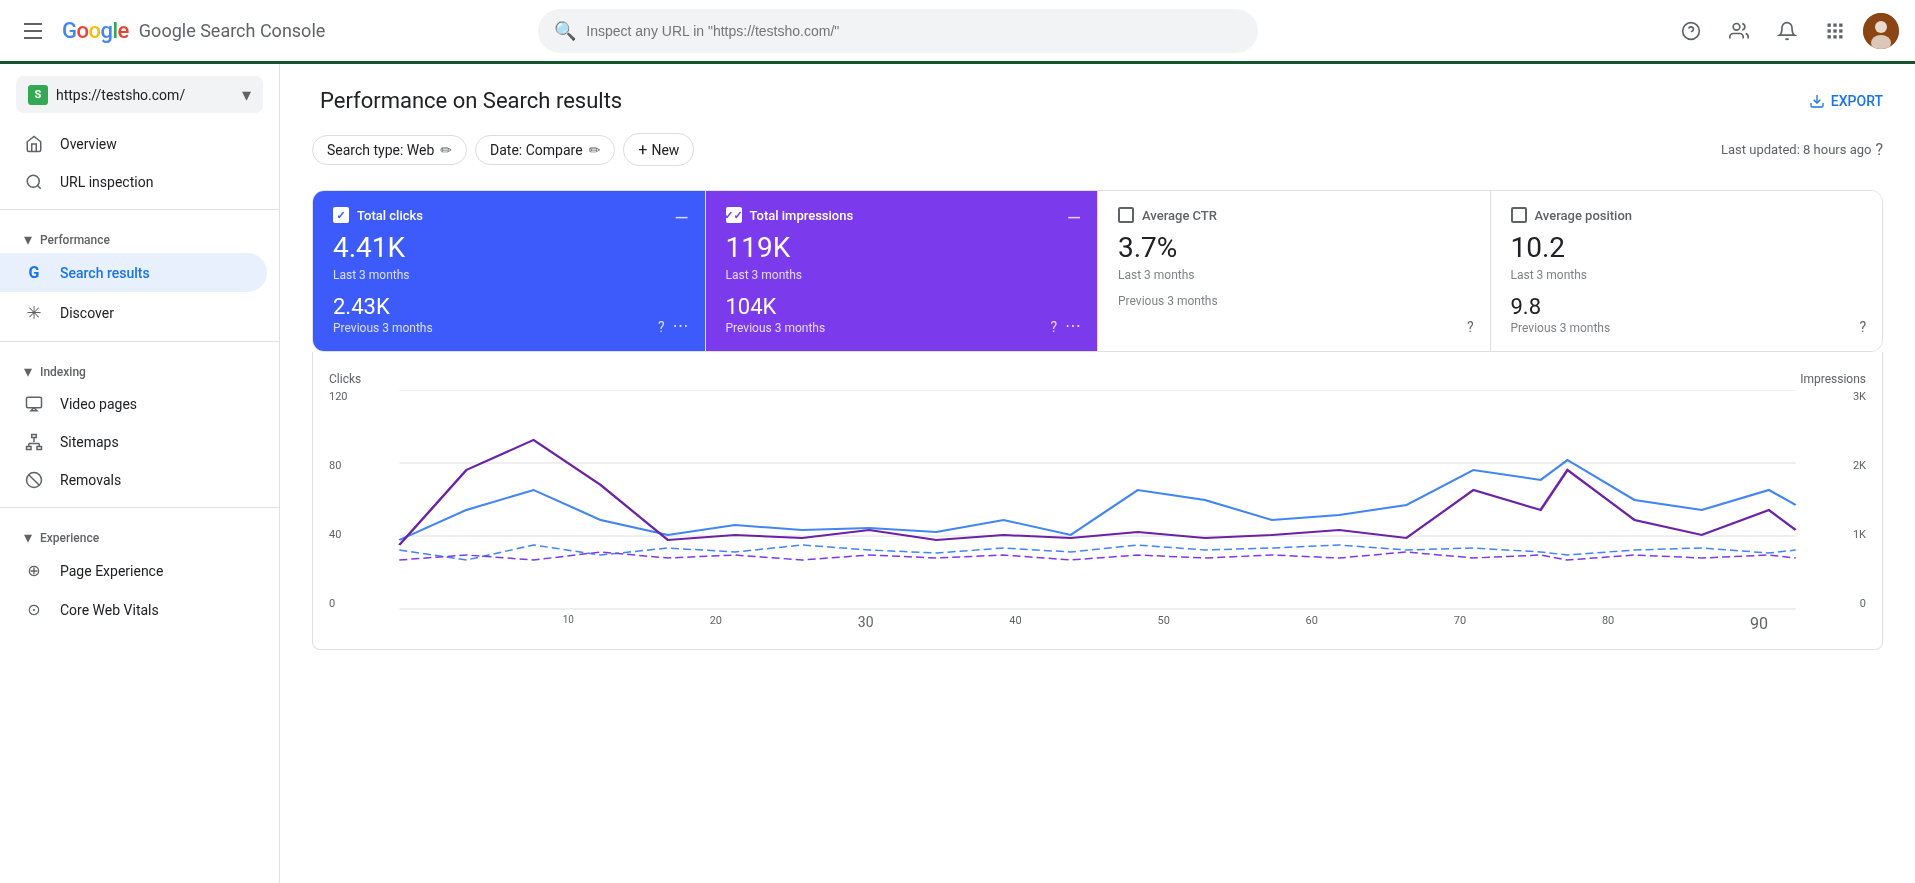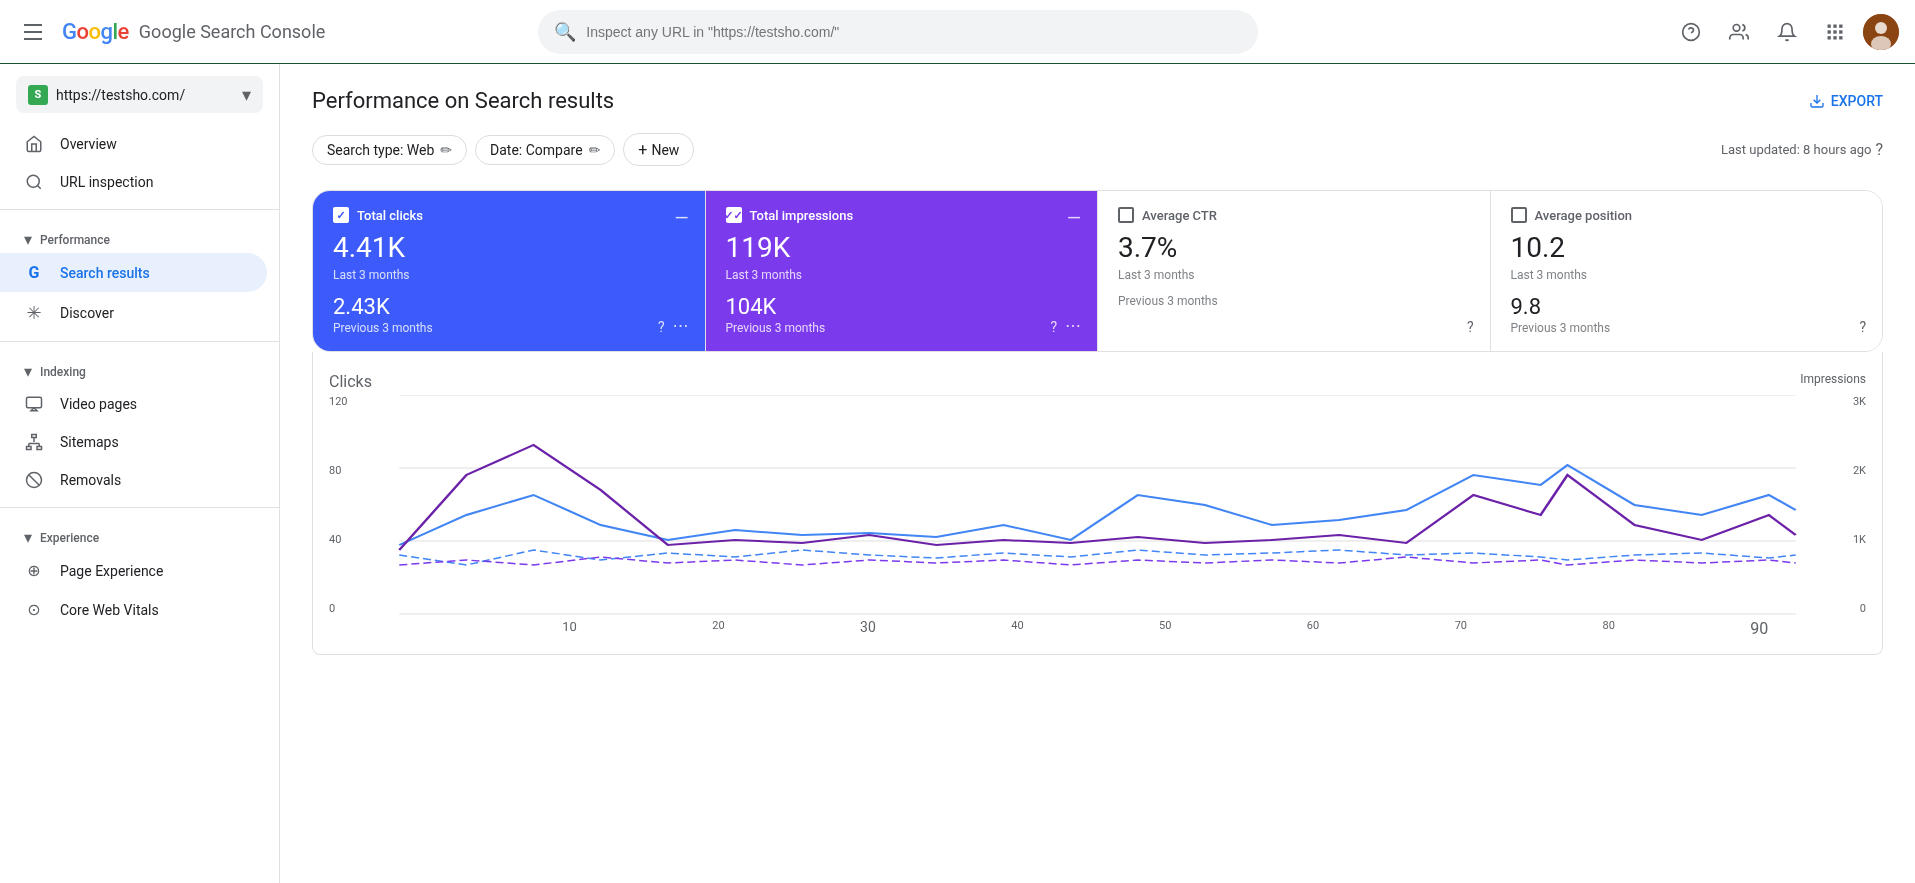--- a/index.html
+++ b/index.html
@@ -1,19 +1,19 @@
 <!DOCTYPE html>
 <html><head>
   <meta charset="utf-8">
   <style>
     * { box-sizing: border-box; margin: 0; padding: 0; }
     body { font-family: 'Google Sans', Roboto, Arial, sans-serif; background: #fff; color: #202124; font-size: 14px; display: flex; flex-direction: column; height: 100vh; overflow: hidden; }
 
     
-    .topbar { display: flex; align-items: center; height: 64px; padding: 0 16px; border-bottom: 1px solid #14532d; gap: 12px; flex-shrink: 0; }
+    .topbar { display: flex; align-items: center; height: 64px; padding: 0 16px; border-bottom: 3px solid #14532d; gap: 12px; flex-shrink: 0; }
     .hamburger { cursor: pointer; display: flex; flex-direction: column; gap: 5px; padding: 8px; }
     .hamburger span { display: block; width: 18px; height: 2px; background: #5f6368; }
     .logo-area { display: flex; align-items: center; gap: 6px; white-space: nowrap; }
     .google-logo { font-size: 22px; font-weight: 500; letter-spacing: -0.5px; }
     .google-logo .g { color: #4285F4; }
     .google-logo .o1 { color: #EA4335; }
     .google-logo .o2 { color: #FBBC05; }
     .google-logo .g2 { color: #4285F4; }
     .google-logo .l { color: #34A853; }
     .google-logo .e { color: #EA4335; }
@@ -38,33 +38,33 @@
     .nav-item.active { background: #e8f0fe; color: #1a73e8; font-weight: 500; }
     .nav-item .nav-icon { font-size: 18px; color: #5f6368; width: 20px; display: flex; align-items: center; justify-content: center; }
     .nav-item.active .nav-icon { color: #1a73e8; }
     .nav-section-header { display: flex; align-items: center; gap: 8px; padding: 12px 24px 4px; font-size: 12px; color: #5f6368; font-weight: 500; cursor: pointer; }
     .nav-section-header .chevron-small { font-size: 16px; }
     .nav-divider { height: 1px; background: #e0e0e0; margin: 8px 0; }
 
     
     .content { flex: 1; overflow-y: auto; padding: 24px 32px; }
     .content-header { display: flex; align-items: center; justify-content: space-between; margin-bottom: 20px; }
-    .page-title { font-size: 22px; font-weight: 400; color: #202124; }
+    .page-title { font-size: 22px; font-weight: 400; color: #202124; margin-left: 8px; }
     .export-btn { display: flex; align-items: center; gap: 6px; font-size: 14px; color: #1a73e8; cursor: pointer; font-weight: 500; }
 
     
     .filter-bar { display: flex; align-items: center; gap: 8px; margin-bottom: 24px; }
     .filter-chip { display: flex; align-items: center; gap: 6px; border: 1px solid #dadce0; border-radius: 16px; padding: 6px 14px; font-size: 14px; cursor: pointer; background: #fff; color: #202124; }
     .edit-icon { font-size: 14px; color: #5f6368; }
     .new-btn { display: flex; align-items: center; gap: 4px; border: 1px solid #dadce0; border-radius: 16px; padding: 6px 14px; font-size: 14px; cursor: pointer; background: #fff; color: #202124; }
     .last-updated { margin-left: auto; font-size: 13px; color: #5f6368; display: flex; align-items: center; gap: 4px; }
     .help-icon { color: #5f6368; font-size: 16px; cursor: pointer; }
 
     
-    .metric-cards { display: flex; margin-bottom: 0; border: 1px solid #e0e0e0; border-radius: 18px; overflow: hidden; }
+    .metric-cards { display: flex; margin-bottom: 0; border: 1px solid #e0e0e0; border-radius: 12px; overflow: hidden; }
     .metric-card { flex: 1; padding: 16px 20px; position: relative; }
     .metric-card:not(:last-child) { border-right: 1px solid #e0e0e0; }
     .metric-card.blue-card { background: #3c5bfa; color: #fff; }
     .metric-card.purple-card { background: #7c3aed; color: #fff; }
     .metric-card.white-card { background: #fff; color: #202124; }
     .metric-card-header { display: flex; align-items: center; gap: 8px; margin-bottom: 8px; font-size: 13px; }
     .metric-checkbox { width: 16px; height: 16px; border: 2px solid currentColor; border-radius: 2px; display: flex; align-items: center; justify-content: center; flex-shrink: 0; }
     .metric-checkbox.checked { background: currentColor; }
     .metric-checkbox.checked::after { content: '✓'; color: #3c5bfa; font-size: 11px; font-weight: bold; }
     .metric-card.purple-card .metric-checkbox.checked::after { color: #7c3aed; }
@@ -327,21 +327,21 @@
         <div class="metric-value" style="font-size:28px;color:#202124;">10.2</div>
         <div class="metric-period" style="color:#5f6368;">Last 3 months</div>
         <div class="metric-prev-value" style="font-size:22px;color:#202124;">9.8</div>
         <div class="metric-prev-period" style="color:#5f6368;">Previous 3 months</div>
         <span style="position:absolute;bottom:16px;right:16px;font-size:14px;color:#5f6368;cursor:pointer;">?</span>
       </div>
     </div>
 
     <div class="chart-container">
       <div style="display:flex;justify-content:space-between;margin-bottom:4px;">
-        <span style="font-size:16px;color:#5f6368;">Clicks</span>
+        <span style="font-size:12px;color:#5f6368;">Clicks</span>
         <span style="font-size:12px;color:#5f6368;">Impressions</span>
       </div>
       <div style="position:relative;">
 
         <div style="position:absolute;left:0;top:0;height:220px;display:flex;flex-direction:column;justify-content:space-between;font-size:11px;color:#5f6368;z-index:1;">
           <span>120</span>
           <span>80</span>
           <span>40</span>
           <span>0</span>
         </div>
@@ -363,21 +363,21 @@
 
           <polyline fill="none" stroke="#4285F4" stroke-width="1.5" stroke-dasharray="6,3" points="30,160 80,170 130,155 180,165 230,158 280,162 330,155 380,160 430,163 480,158 530,162 580,155 630,160 680,158 730,155 780,160 830,158 880,162 900,165 950,160 1000,158 1050,163 1070,160"></polyline>
 
           <polyline fill="none" stroke="#6b21a8" stroke-width="2" points="30,155 80,80 130,50 180,95 230,150 280,145 330,148 380,140 430,150 480,145 530,148 580,142 630,148 680,145 730,140 780,148 830,100 880,120 900,80 950,130 1000,145 1050,120 1070,140"></polyline>
 
           <polyline fill="none" stroke="#7c3aed" stroke-width="1.5" stroke-dasharray="6,3" points="30,170 80,165 130,170 180,162 230,168 280,165 330,170 380,165 430,168 480,165 530,170 580,165 630,168 680,165 730,168 780,162 830,168 880,165 900,170 950,165 1000,168 1050,165 1070,168"></polyline>
         </svg>
 
         <div style="display:flex;justify-content:space-around;margin-top:4px;padding:0 30px;">
           <span style="font-size:11px;color:#5f6368;"></span>
-          <span style="font-size:13px;color:#5f6368;">10</span>
+          <span style="font-size:10px;color:#5f6368;">10</span>
           <span style="font-size:11px;color:#5f6368;">20</span>
           <span style="font-size:14px;color:#5f6368;">30</span>
           <span style="font-size:11px;color:#5f6368;">40</span>
           <span style="font-size:11px;color:#5f6368;">50</span>
           <span style="font-size:11px;color:#5f6368;">60</span>
           <span style="font-size:11px;color:#5f6368;">70</span>
           <span style="font-size:11px;color:#5f6368;">80</span>
           <span style="font-size:16px;color:#5f6368;">90</span>
         </div>
       </div>

